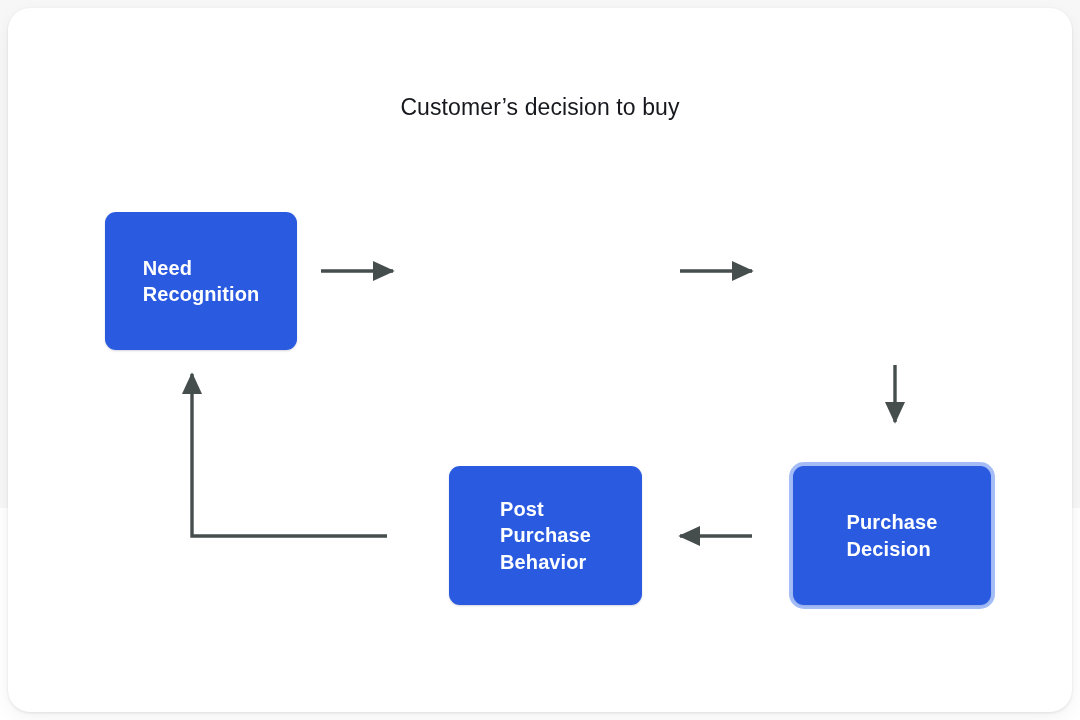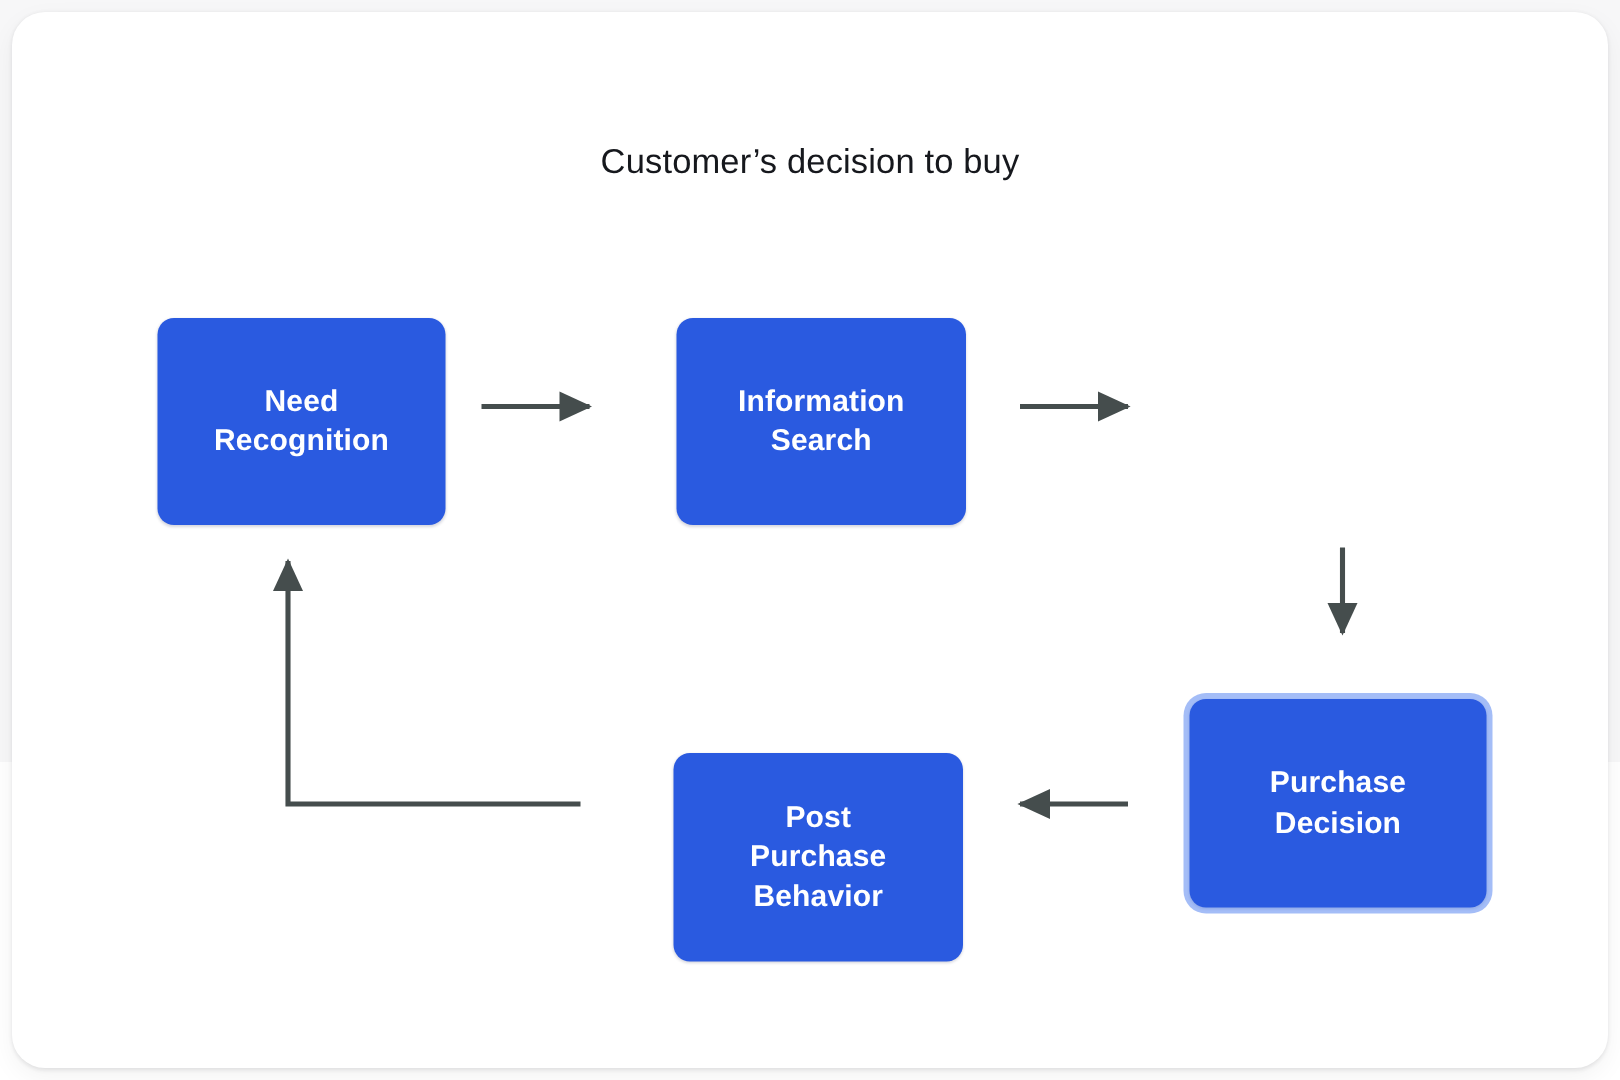--- a/index.html
+++ b/index.html
@@ -58,21 +58,21 @@
   }
 
   
   .node {
     position: absolute;
     background: #2a5ae0;
     border-radius: 11px;
     display: flex;
     align-items: center;
     justify-content: center;
-    text-align: center;
+    text-align: left;
     color: #ffffff;
     font-size: 20px;
     font-weight: 700;
     line-height: 1.32;
     letter-spacing: 0.1px;
     padding: 4px 8px;
     box-shadow: 0 1px 2px rgba(16,24,64,0.18);
   }
 
   .node .node-label { white-space: pre-line; }
@@ -80,21 +80,21 @@
   
   .node.selected {
     box-shadow: 0 0 0 4px rgba(90,135,240,0.55),
                 0 1px 2px rgba(16,24,64,0.18);
   }
 
   #node-need        { left: 97px;  top: 204px; width: 192px; height: 138px; }
   #node-info        { left: 443px; top: 204px; width: 193px; height: 138px; }
   #node-eval        { left: 791px; top: 204px; width: 192px; height: 138px; }
   #node-purchase    { left: 785px; top: 458px; width: 198px; height: 139px; }
-  #node-post        { left: 441px; top: 458px; width: 193px; height: 139px; margin-top: 36px; }
+  #node-post        { left: 441px; top: 458px; width: 193px; height: 139px; }
 
   
   #connectors {
     position: absolute;
     left: 0;
     top: 0;
     width: 1064px;
     height: 704px;
     pointer-events: none;
   }
@@ -134,24 +134,20 @@
         <g>
           <polyline points="379,528 184,528 184,366" fill="none" stroke="#454d4d" stroke-width="3.4" stroke-linejoin="miter" marker-end="url(#ah-right)"></polyline>
         </g>
       </svg>
 
       <div class="node" id="node-need">
         <span class="node-label">Need
 Recognition</span>
       </div>
 
-      <div class="node" id="node-info">
-        <span class="node-label">Information
-Search</span>
-      </div>
 
 
       <div class="node selected" id="node-purchase">
         <span class="node-label">Purchase
 Decision</span>
       </div>
 
       <div class="node" id="node-post">
         <span class="node-label">Post
 Purchase

